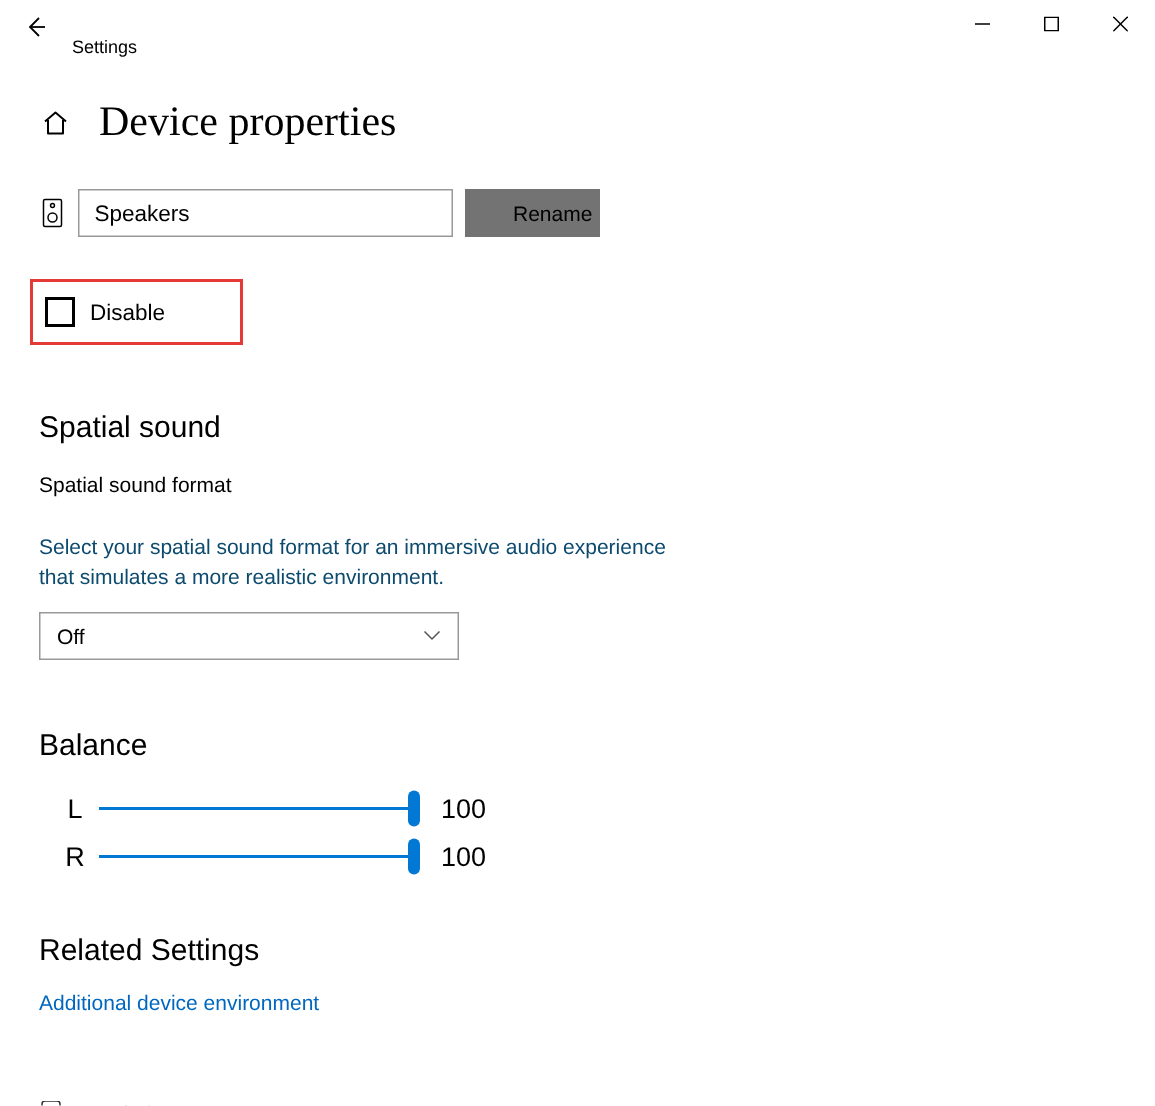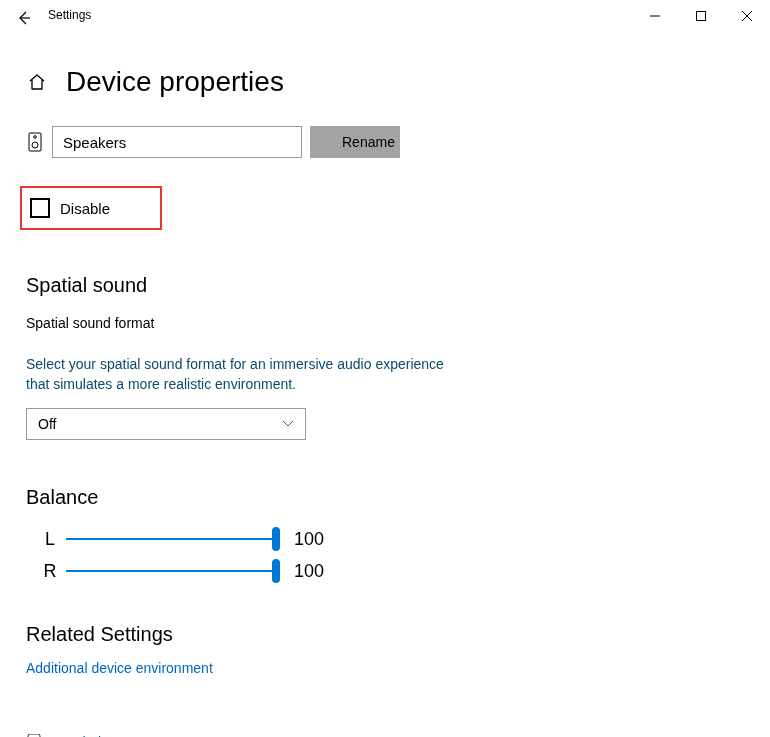--- a/index.html
+++ b/index.html
@@ -22,21 +22,21 @@
     width: 48px;
     height: 36px;
     display: flex;
     align-items: center;
     justify-content: center;
     font-size: 18px;
     font-family: "Segoe MDL2 Assets","Segoe UI Symbol",sans-serif;
   }
   .app-title {
     font-size: 12px;
-    padding-top: 8px;
+    padding-top: 24px;
   }
   .win-controls {
     margin-left: auto;
     display: flex;
   }
   .win-btn {
     width: 46px;
     height: 32px;
     display: flex;
     align-items: center;
@@ -45,20 +45,21 @@
     font-family: "Segoe MDL2 Assets","Segoe UI Symbol",sans-serif;
   }
   .content {
     padding: 20px 26px 0 26px;
   }
   .page-header {
     display: flex;
     align-items: center;
     margin-top: 10px;
     margin-bottom: 28px;
+    font-family: Liberation Serif, serif;
   }
   .home-icon {
     width: 22px;
     height: 22px;
     margin-right: 18px;
     display:flex;align-items:center;justify-content:center;
   }
   .page-title {
     font-size: 28px;
     font-weight: 400;
@@ -77,21 +78,21 @@
     height: 32px;
     border: 1px solid #999;
     padding: 0 10px;
     font-size: 15px;
     font-family: inherit;
     outline: none;
   }
   .rename-btn {
     height: 32px;
     width: 90px;
-    background: #a3a3a3;
+    background: #737373;
     border: none;
     font-size: 14px;
     font-family: inherit;
     cursor: pointer;
     color:#000;
     padding-left:32px;
   }
   .disable-box {
     display: inline-flex;
     align-items: center;

